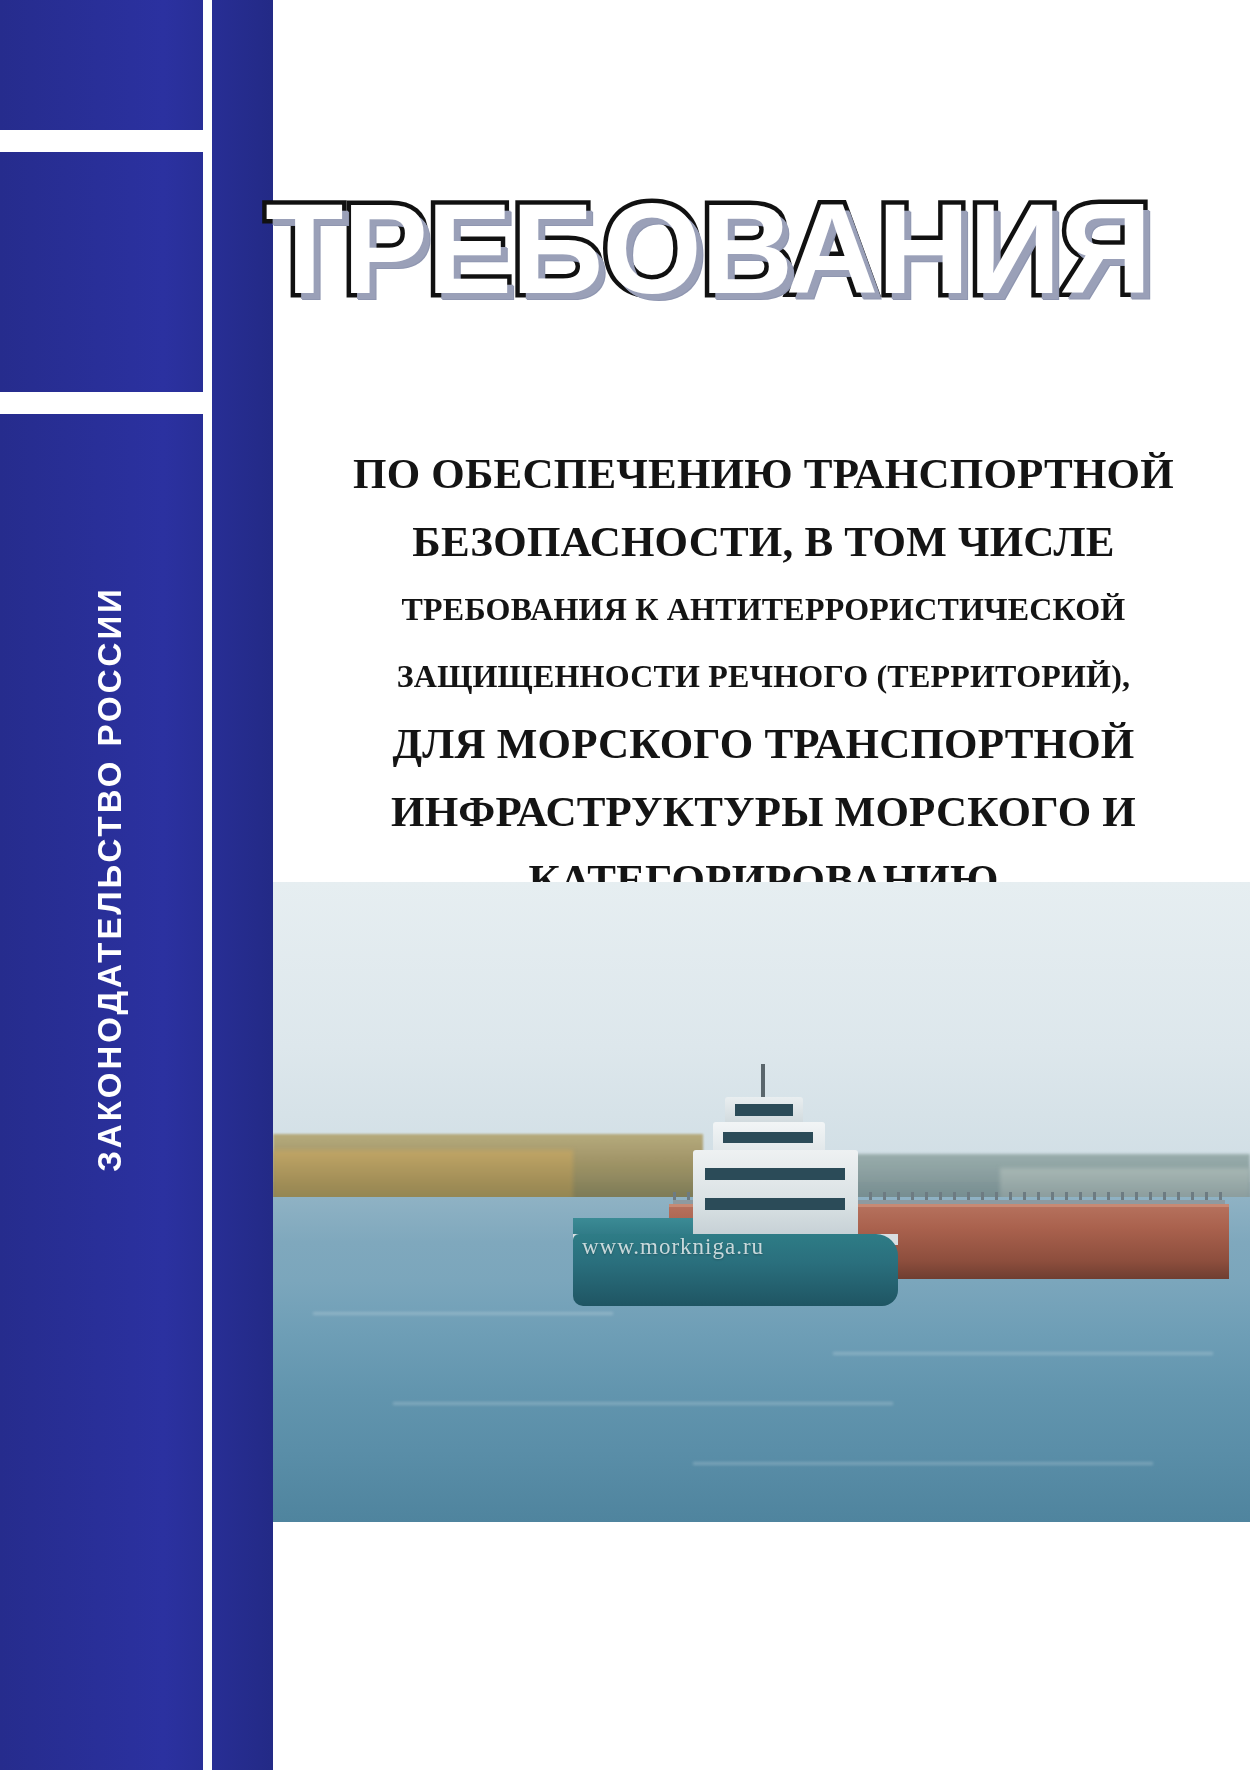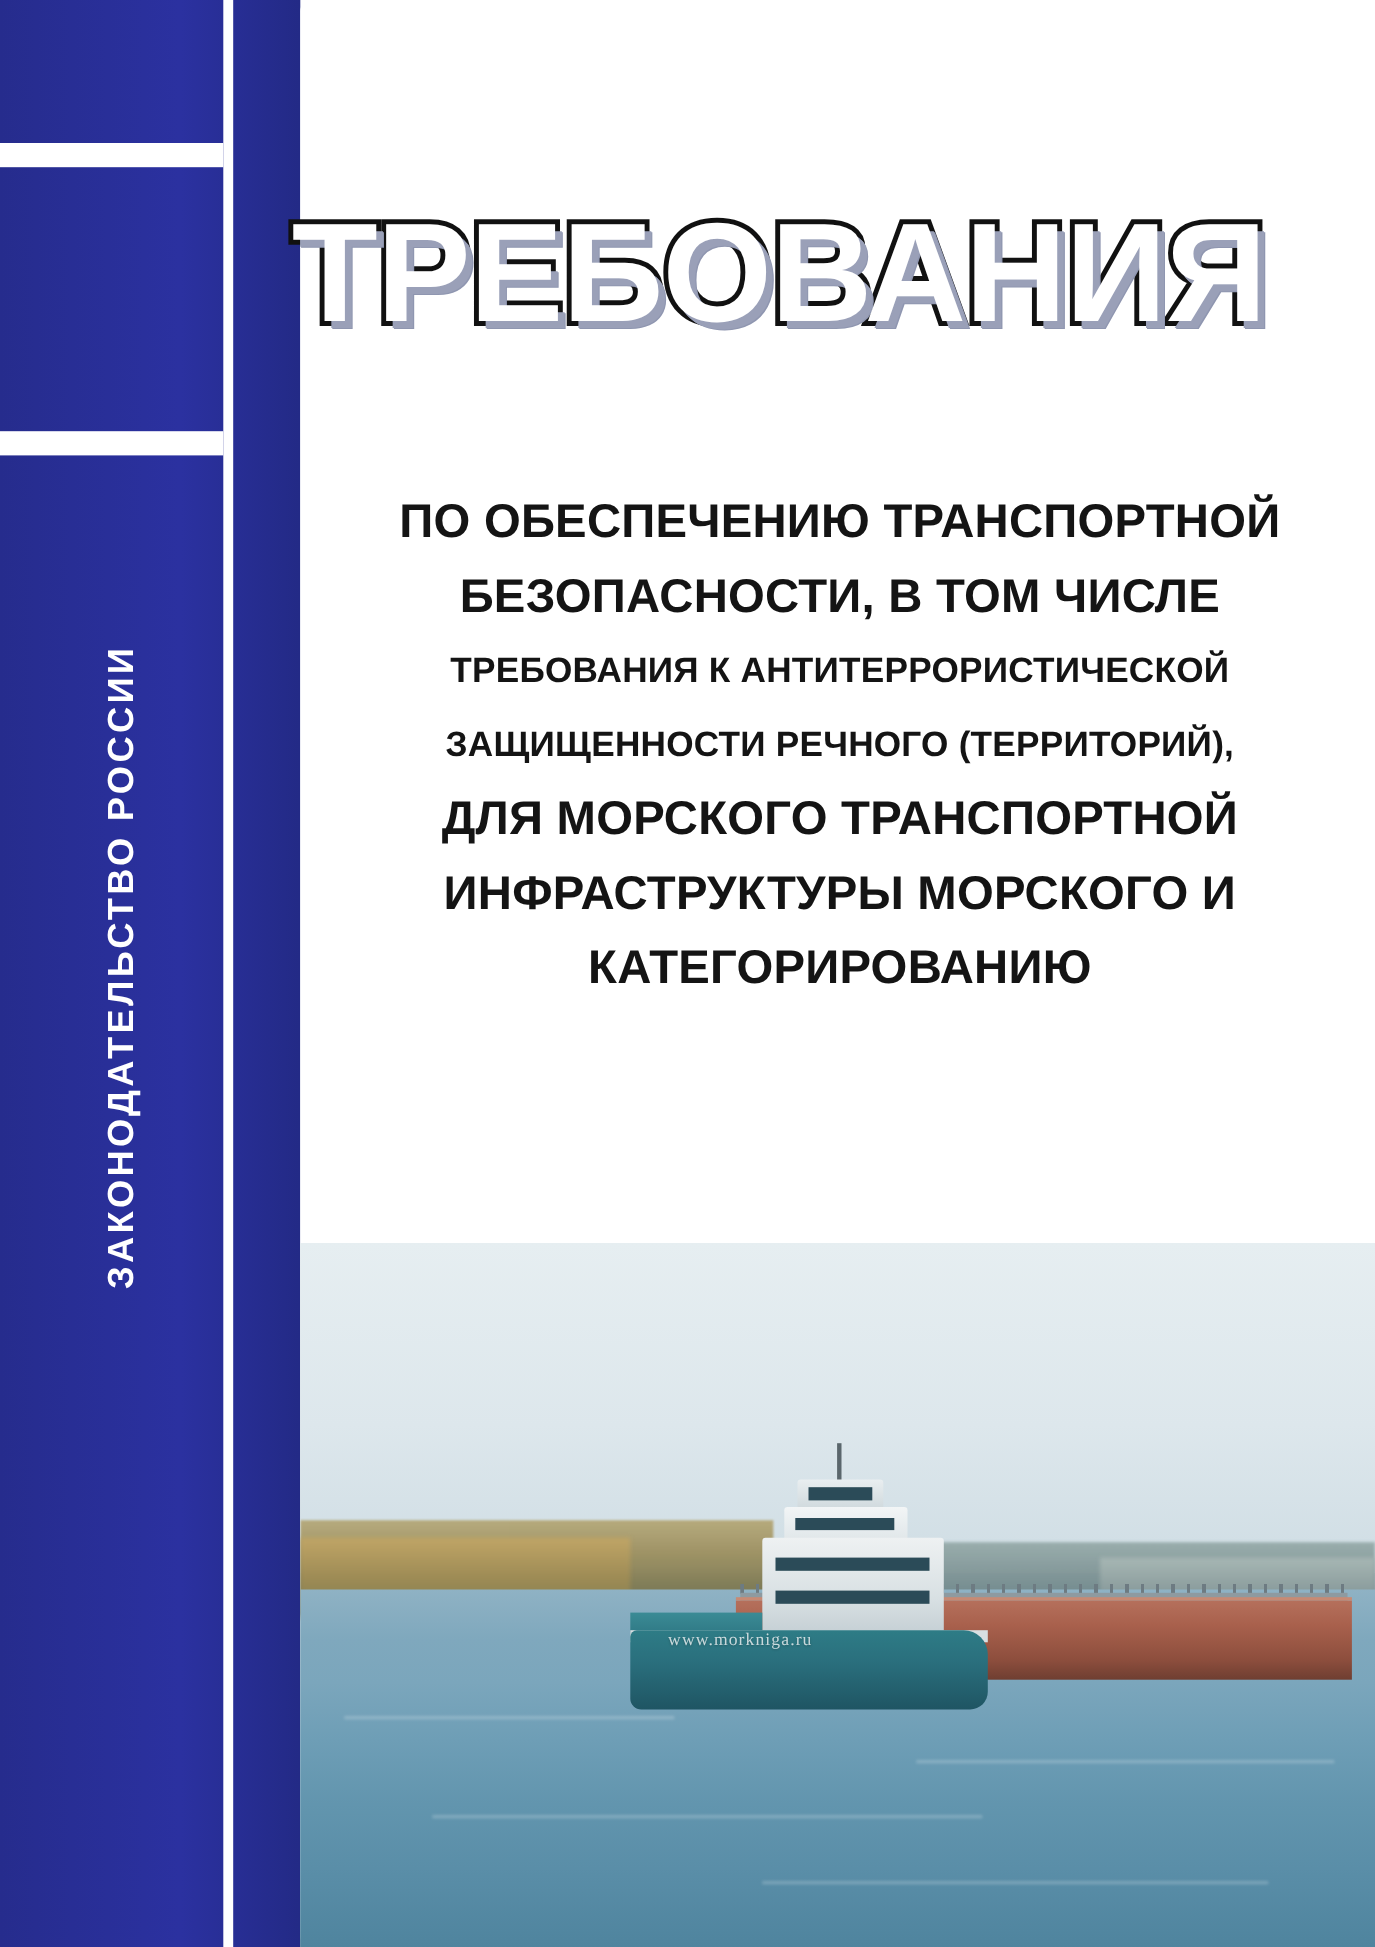--- a/index.html
+++ b/index.html
@@ -65,21 +65,21 @@
     letter-spacing: 3px;
     white-space: nowrap;
   }
 
   
   .content {
     position: absolute;
     left: 273px;
     top: 0;
     width: 977px;
-    height: 1770px;
+    height: 1522px;
     background: #ffffff;
     border-radius: 10px;
   }
 
   
   .headline {
     position: absolute;
     left: -110px;
     top: 185px;
     width: 1090px;
@@ -101,20 +101,21 @@
   .subtitle {
     position: absolute;
     left: 0px;
     top: 440px;
     width: 977px;
     padding: 0 18px 0 22px;
     box-sizing: border-box;
     text-align: center;
     color: #141414;
     font-weight: bold;
+    font-family: Liberation Serif, serif;
   }
   .subtitle .l {
     display: block;
     white-space: nowrap;
   }
   .subtitle .big {
     font-size: 43px;
     line-height: 68px;
     letter-spacing: 0.2px;
   }
@@ -258,21 +259,21 @@
     left: 300px; top: 336px; width: 120px; height: 26px;
     background: linear-gradient(180deg,#3b8b95 0%, #2b7380 100%);
   }
   .watermark {
     position: absolute;
     left: 200px;
     top: 352px;
     width: 400px;
     text-align: center;
     color: rgba(255,255,255,0.75);
-    font-size: 16px;
+    font-size: 23px;
     letter-spacing: 1px;
     font-family: "Liberation Serif", serif;
     text-shadow: 0 1px 2px rgba(0,0,0,.25);
   }
 </style>
 </head>
 <body>
 
 <div class="cover">
 

